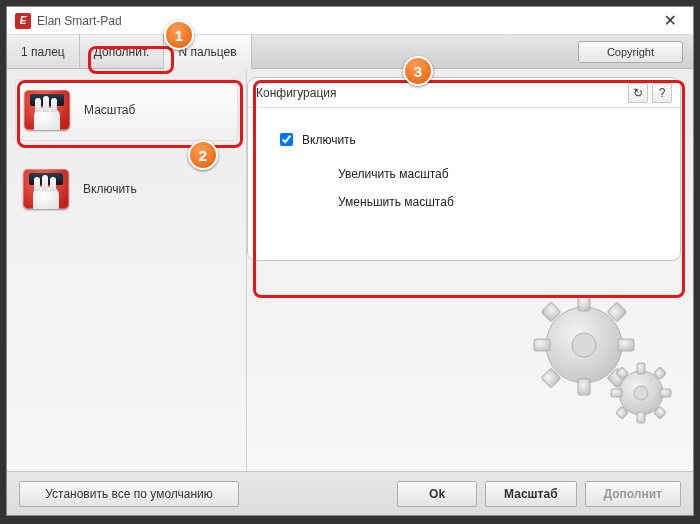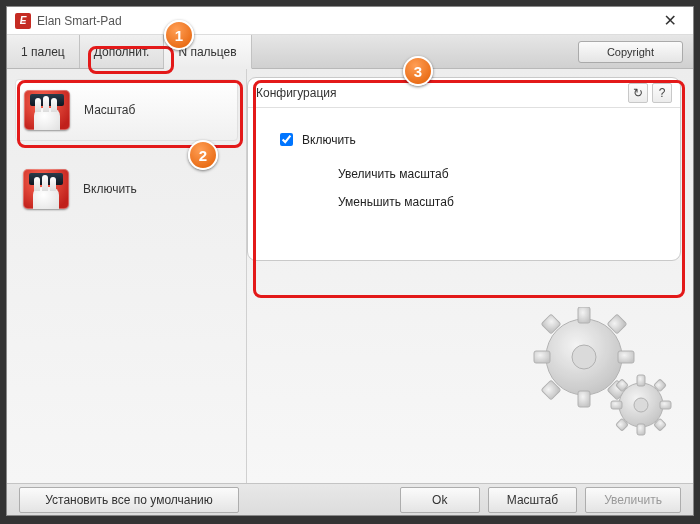--- a/index.html
+++ b/index.html
@@ -172,42 +172,42 @@
   .opt { margin-left: 62px; margin-bottom: 14px; color: #222; }
   .gears {
     position: absolute;
     right: 14px;
     bottom: 46px;
     width: 150px; height: 130px;
     opacity: .9;
   }
   .gears svg { width: 100%; height: 100%; }
   .footer {
-    height: 32px;
+    height: 44px;
     background: linear-gradient(to bottom, #e8e8e8, #dcdcdc);
     border-top: 1px solid #c4c4c4;
     display: flex;
     align-items: center;
     padding: 0 12px;
     gap: 8px;
   }
   .btn {
     height: 26px;
     padding: 0 18px;
     background: linear-gradient(to bottom, #fbfbfb, #e4e4e4);
     border: 1px solid #adadad;
     border-radius: 2px;
     font-size: 12px;
     color: #333;
     display: flex; align-items: center; justify-content: center;
     cursor: default;
   }
   .btn.disabled { color: #9a9a9a; }
   .footer .spacer { flex: 1; }
-  .btn.wide { min-width: 80px; }
+  .btn.wide { min-width: 80px; font-weight: bold; }
 
   
   .annot {
     position: absolute;
     border: 3px solid #e31919;
     border-radius: 8px;
     pointer-events: none;
     z-index: 50;
   }
   .badge {
@@ -329,21 +329,21 @@
         </svg>
       </div>
     </div>
   </div>
 
   <div class="footer">
     <div class="btn" style="min-width:220px">Установить все по умолчанию</div>
     <div class="spacer"></div>
     <div class="btn wide">Ok</div>
     <div class="btn wide">Масштаб</div>
-    <div class="btn wide disabled">Увеличить</div>
+    <div class="btn wide disabled">Дополнит</div>
   </div>
 
 </div>
 
 <div class="annot" style="left:88px; top:46px; width:86px; height:28px;"></div>
 <div class="badge" style="left:164px; top:20px;">1</div>
 
 <div class="annot" style="left:17px; top:80px; width:226px; height:68px;"></div>
 <div class="badge" style="left:188px; top:140px;">2</div>
 

